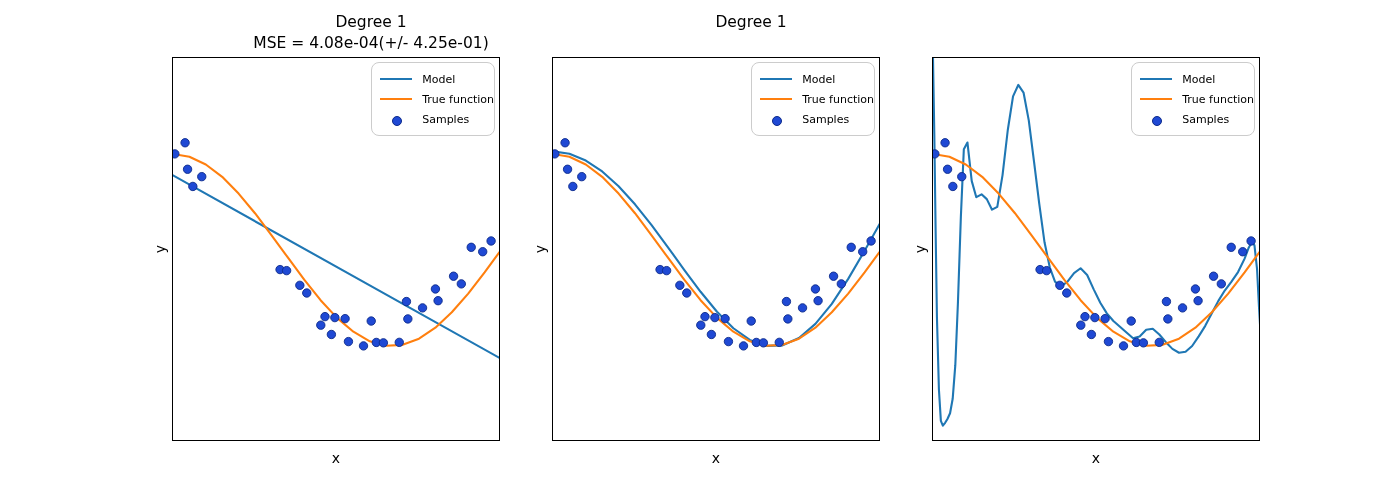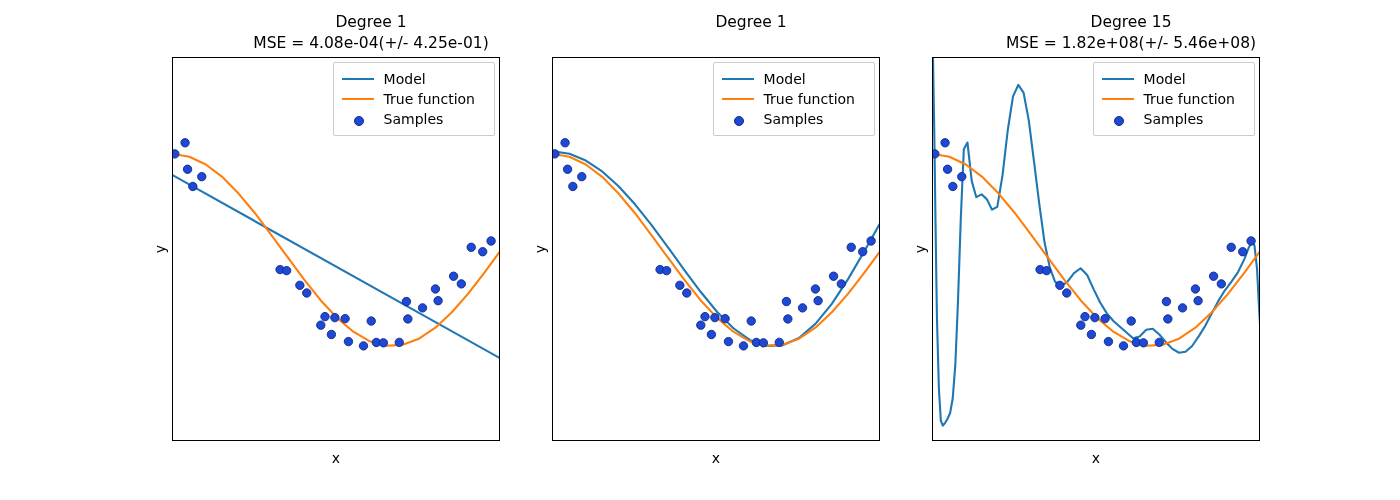--- a/index.html
+++ b/index.html
@@ -74,23 +74,23 @@
   .ylabel span {
     transform: rotate(-90deg);
     display: inline-block;
   }
   .legend {
     position: absolute;
     right: 4px;
     top: 4px;
     background: #ffffff;
     border: 1px solid #cccccc;
-    border-radius: 2px;
-    padding: 6px 19px 6px 7px;
-    font-size: 14px;
+    border-radius: 8px;
+    padding: 6px 0 6px 7px;
+    font-size: 11px;
     color: #000000;
     box-sizing: border-box;
   }
   .legend-row {
     display: flex;
     align-items: center;
     height: 20px;
     white-space: nowrap;
   }
   .legend-key {
@@ -244,21 +244,20 @@
             <span>Samples</span>
           </div>
         </div>
       </div>
       <div class="xlabel">x</div>
       <div class="ylabel">
         <span>y</span>
       </div>
     </div>
     <div class="subplot" style="left: 898px;">
-      <div class="title"><div>Degree 15</div><div class="ln2">MSE = 1.82e+08(+/- 5.46e+08)</div></div>
       <div class="axes">
         <svg width="328" height="384">
           <polyline points="0,0 1.312,76.79999999999995 2.624,172.79999999999998 3.936,259.2 5.904,331.2 7.872,362.88 9.84,367.68 12.136,364.8 14.431999999999999,360.96 17.056,355.2 19.68,340.8 22.304000000000002,307.2 24.928,244.8 27.880000000000003,158.39999999999998 30.832,91.20000000000005 34.44,84.48000000000002 38.704,122.88 43.296,139.20000000000002 48.544,136.32 53.792,141.11999999999998 59.04,151.68 64.288,148.79999999999998 69.536,117.12 74.784,72 80.032,38.39999999999998 85.28,26.879999999999995 90.528,34.56000000000006 95.776,62.39999999999998 101.024,103.68 106.272,145.92000000000002 111.52000000000001,184.32 116.768,209.28 122.016,223.68 127.92,228.48 134.48,223.68 141.04,215.04 147.6,210.24 154.16,216.96 160.72,231.35999999999999 167.28,244.8 173.84,255.36 180.4,263.03999999999996 186.95999999999998,268.8 193.51999999999998,274.56 200.07999999999998,280.32 206.64000000000001,278.4 213.20000000000002,271.68 219.76000000000002,270.71999999999997 226.32,276.48 232.88,284.15999999999997 239.44,290.88 246,294.72 252.56,293.76 259.12,288 265.68,278.4 272.24,267.84000000000003 278.8,255.36 285.36,242.88 291.92,232.32 298.48,223.68 305.04,214.07999999999998 311.59999999999997,200.64000000000001 315.536,190.07999999999998 318.816,184.32 321.44,187.20000000000002 324.064,211.2 326.032,249.60000000000002 328,283.2" fill="none" stroke="#1f77b4" stroke-width="2.1" stroke-linejoin="round" stroke-linecap="round"></polyline>
           <polyline points="0,96 16.400000000000002,98.68799999999999 32.800000000000004,106.464 49.199999999999996,118.84800000000001 65.60000000000001,135.552 82,155.232 98.39999999999999,177.024 114.8,199.488 131.20000000000002,221.664 147.6,242.20800000000003 164,259.87199999999996 180.4,273.696 196.79999999999998,283.296 213.20000000000002,287.712 229.6,286.848 246,280.704 262.40000000000003,269.664 278.8,254.304 295.2,235.584 311.59999999999997,214.368 328,192" fill="none" stroke="#ff7f0e" stroke-width="2.1" stroke-linejoin="round" stroke-linecap="round"></polyline>
           <g>
             <circle cx="1.8368" cy="95.904" r="4.2" fill="#1f49d4" stroke="#0c2a8a" stroke-width="0.9"></circle>
             <circle cx="12.0704" cy="84.76800000000003" r="4.2" fill="#1f49d4" stroke="#0c2a8a" stroke-width="0.9"></circle>
             <circle cx="14.5632" cy="111.26400000000001" r="4.2" fill="#1f49d4" stroke="#0c2a8a" stroke-width="0.9"></circle>
             <circle cx="19.844" cy="128.448" r="4.2" fill="#1f49d4" stroke="#0c2a8a" stroke-width="0.9"></circle>
             <circle cx="28.7656" cy="118.65599999999995" r="4.2" fill="#1f49d4" stroke="#0c2a8a" stroke-width="0.9"></circle>

